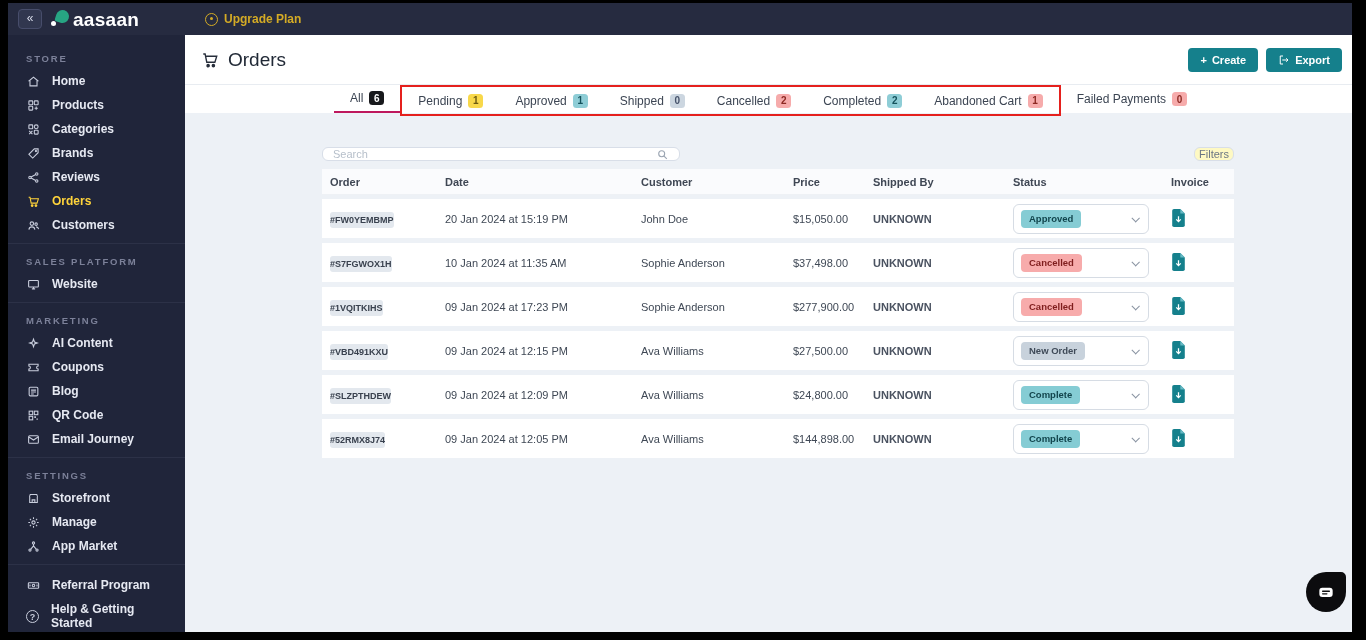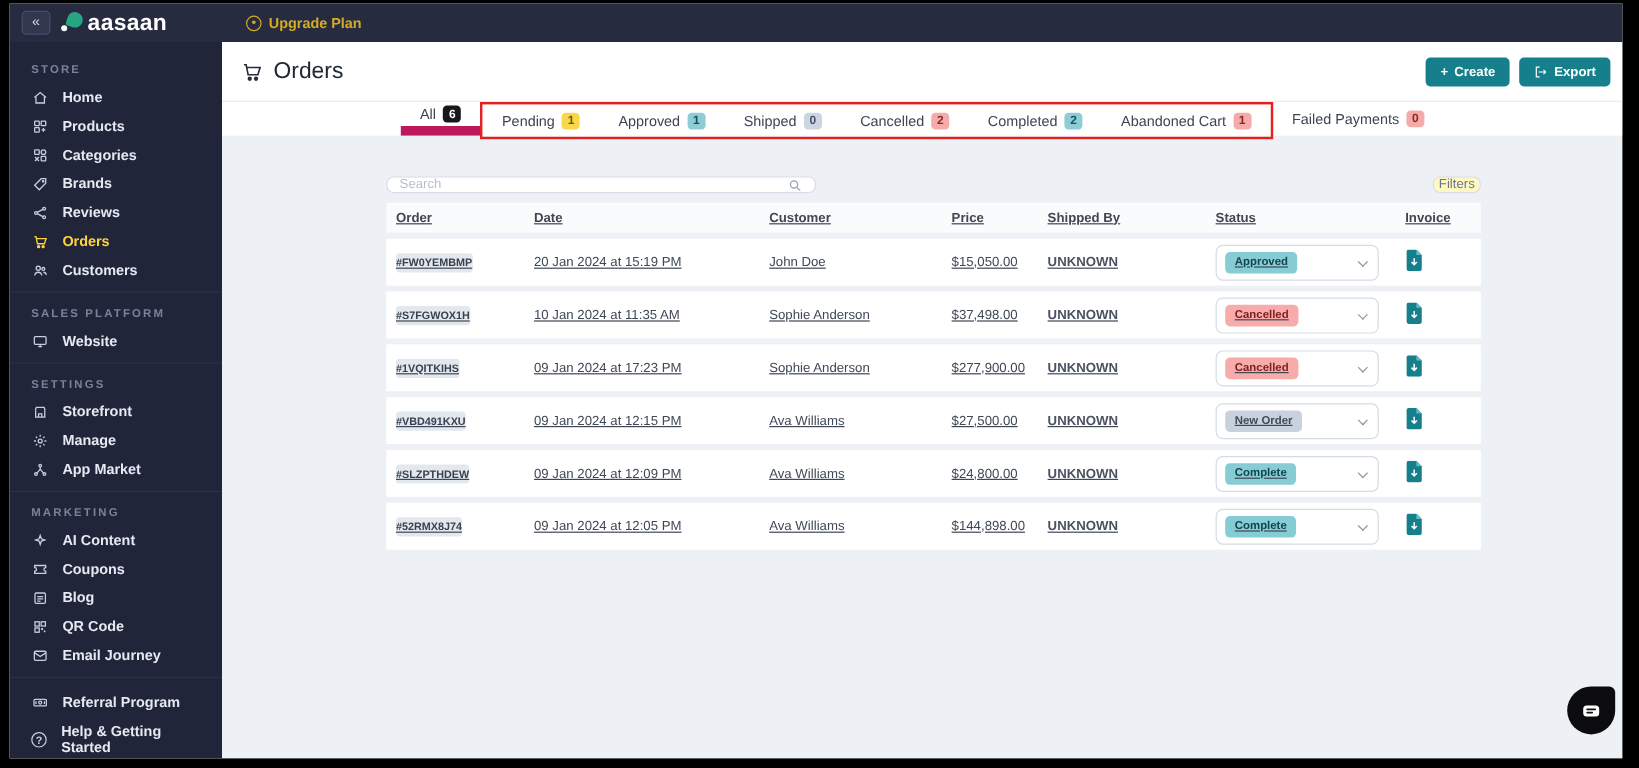--- a/index.html
+++ b/index.html
@@ -51,41 +51,41 @@
 
   
   .main { flex:1; display:flex; flex-direction:column; min-width:0; position:relative; }
   .page-head { background:#fff; flex:0 0 78px; }
   .title-row { height:50px; display:flex; align-items:center; padding:0 10px 0 16px; border-bottom:1px solid #e8ecf1; }
   .page-title { display:flex; align-items:center; gap:9px; color:#212936; font-size:19px; }
   .head-btns { margin-left:auto; display:flex; gap:8px; }
   .head-btns .btn-teal { display:flex; align-items:center; gap:5px; padding:6px 12px; border-radius:4px; }
   .tabs-row { height:28px; display:flex; justify-content:center; align-items:stretch; font-size:12px; color:#3c4553; }
   .tab { display:flex; align-items:center; gap:6px; padding:0 16px; cursor:pointer; white-space:nowrap; }
-  .tab.active { border-bottom:8px solid #be185d; }
+  .tab.active { border-bottom:2px solid #be185d; }
   .badge { min-width:15px; height:14px; border-radius:3.5px; font-size:10px; font-weight:bold;
     display:inline-flex; align-items:center; justify-content:center; padding:0 3px; }
   .badge.black { background:#17181c; color:#fff; }
   .badge.yellow { background:#f8d84a; color:#6b5a10; }
   .badge.teal { background:#8ecdd6; color:#14525c; }
   .badge.grey { background:#ccd6e0; color:#47536b; }
   .badge.pink { background:#f6abab; color:#8c2822; }
   .hl-box { display:flex; align-items:stretch; border:2px solid #e5201d; margin-bottom:-3px; }
 
   
   .content { flex:1; padding:34px 0 0 137px; }
   .tablewrap { width:912px; }
   .search-row { display:flex; align-items:center; margin-bottom:8px; }
   .search-box { width:358px; height:14px; background:#fff; border:1px solid #d8dee8; border-radius:6px;
     display:flex; align-items:center; padding:0 10px; }
   .search-box input { border:none; outline:none; flex:1; font-size:11px; color:#3f4855; font-family:inherit; background:transparent; }
   .search-box input::placeholder { color:#b6bfca; }
   .filters-btn { margin-left:auto; height:14px; background:#fef9c3; border:1px solid #d8dee8; border-radius:6px;
     color:#6b7684; font-size:11px; padding:0 4px; cursor:pointer; font-family:inherit; }
-  .grid { display:grid; grid-template-columns:115px 196px 152px 80px 140px 158px 71px; align-items:center; padding-left:8px;text-decoration:underline; }
+  .grid { display:grid; grid-template-columns:115px 196px 152px 80px 140px 158px 71px; align-items:center; padding-left:8px; }
   .thead { height:26px; background:#fafbfd; border-bottom:1px solid #eef1f5; font-size:11px; font-weight:bold;
     color:#3f4754; margin-bottom:4px; }
   .trow { background:#fff; height:39px; margin-bottom:5px; font-size:11px; color:#3f4855; }
   .chip { background:#e3e8ee; color:#39414e; font-size:9px; font-weight:bold; padding:3px 0; border-radius:3px; cursor:pointer; }
   .unknown { font-weight:bold; color:#4a5260; }
   .status-select { width:136px; height:30px; background:#fff; border:1px solid #d6dce4; border-radius:6px;
     display:flex; align-items:center; padding:0 10px 0 7px; cursor:pointer; }
   .status-select .chev { margin-left:auto; }
   .pill { font-size:9.5px; font-weight:bold; padding:3.5px 8px; border-radius:4px; }
   .pill.teal { background:#85ccd4; color:#12454d; }
@@ -204,20 +204,68 @@
           <span class="ic">
               <svg width="13" height="13" viewBox="0 0 24 24" fill="none" stroke="currentColor" stroke-width="2">
                 <rect x="3" y="4.5" width="18" height="12" rx="1.5"></rect>
                 <path d="M9 20h6M12 16.5V20"></path>
               </svg>
             </span>
           <span>Website</span>
         </div>
       </div>
       <div class="sec">
+        <div class="sec-title">MARKETING</div>
+        <div class="s-item">
+          <span class="ic">
+              <svg width="13" height="13" viewBox="0 0 24 24" fill="none" stroke="currentColor" stroke-width="2">
+                <path d="M12 4l1.8 5.2L19 11l-5.2 1.8L12 18l-1.8-5.2L5 11l5.2-1.8z"></path>
+              </svg>
+            </span>
+          <span>AI Content</span>
+        </div>
+        <div class="s-item">
+          <span class="ic">
+              <svg width="13" height="13" viewBox="0 0 24 24" fill="none" stroke="currentColor" stroke-width="2">
+                <path d="M3.5 6h17v3.2a2.8 2.8 0 0 0 0 5.6V18h-17v-3.2a2.8 2.8 0 0 0 0-5.6z"></path>
+              </svg>
+            </span>
+          <span>Coupons</span>
+        </div>
+        <div class="s-item">
+          <span class="ic">
+              <svg width="13" height="13" viewBox="0 0 24 24" fill="none" stroke="currentColor" stroke-width="2">
+                <rect x="4" y="4" width="16" height="16" rx="2"></rect>
+                <path d="M7.5 9.5h9M7.5 13h9M7.5 16.5h5"></path>
+              </svg>
+            </span>
+          <span>Blog</span>
+        </div>
+        <div class="s-item">
+          <span class="ic">
+              <svg width="13" height="13" viewBox="0 0 24 24" fill="none" stroke="currentColor" stroke-width="2">
+                <rect x="4" y="4" width="6.5" height="6.5"></rect>
+                <rect x="13.5" y="4" width="6.5" height="6.5"></rect>
+                <rect x="4" y="13.5" width="6.5" height="6.5"></rect>
+                <path d="M13.5 13.5h3v3h-3zM17.5 17.5h2.5v2.5h-2.5z" fill="currentColor" stroke="none"></path>
+              </svg>
+            </span>
+          <span>QR Code</span>
+        </div>
+        <div class="s-item">
+          <span class="ic">
+              <svg width="13" height="13" viewBox="0 0 24 24" fill="none" stroke="currentColor" stroke-width="2">
+                <rect x="3" y="5" width="18" height="14" rx="2"></rect>
+                <path d="M3.5 7.5L12 13l8.5-5.5"></path>
+              </svg>
+            </span>
+          <span>Email Journey</span>
+        </div>
+      </div>
+      <div class="sec">
         <div class="sec-title">SETTINGS</div>
         <div class="s-item">
           <span class="ic">
               <svg width="13" height="13" viewBox="0 0 24 24" fill="none" stroke="currentColor" stroke-width="2">
                 <path d="M4.5 9L6 4.5h12L19.5 9"></path>
                 <path d="M5 9v10.5h14V9"></path>
                 <path d="M9.5 19.5v-5h5v5"></path>
               </svg>
             </span>
           <span>Storefront</span>
@@ -234,68 +282,20 @@
         <div class="s-item">
           <span class="ic">
               <svg width="13" height="13" viewBox="0 0 24 24" fill="none" stroke="currentColor" stroke-width="2">
                 <circle cx="12" cy="5.5" r="2"></circle>
                 <circle cx="5.5" cy="18.5" r="2"></circle>
                 <circle cx="18.5" cy="18.5" r="2"></circle>
                 <path d="M12 7.5V11M12 11l-5 6M12 11l5 6"></path>
               </svg>
             </span>
           <span>App Market</span>
-        </div>
-      </div>
-      <div class="sec">
-        <div class="sec-title">MARKETING</div>
-        <div class="s-item">
-          <span class="ic">
-              <svg width="13" height="13" viewBox="0 0 24 24" fill="none" stroke="currentColor" stroke-width="2">
-                <path d="M12 4l1.8 5.2L19 11l-5.2 1.8L12 18l-1.8-5.2L5 11l5.2-1.8z"></path>
-              </svg>
-            </span>
-          <span>AI Content</span>
-        </div>
-        <div class="s-item">
-          <span class="ic">
-              <svg width="13" height="13" viewBox="0 0 24 24" fill="none" stroke="currentColor" stroke-width="2">
-                <path d="M3.5 6h17v3.2a2.8 2.8 0 0 0 0 5.6V18h-17v-3.2a2.8 2.8 0 0 0 0-5.6z"></path>
-              </svg>
-            </span>
-          <span>Coupons</span>
-        </div>
-        <div class="s-item">
-          <span class="ic">
-              <svg width="13" height="13" viewBox="0 0 24 24" fill="none" stroke="currentColor" stroke-width="2">
-                <rect x="4" y="4" width="16" height="16" rx="2"></rect>
-                <path d="M7.5 9.5h9M7.5 13h9M7.5 16.5h5"></path>
-              </svg>
-            </span>
-          <span>Blog</span>
-        </div>
-        <div class="s-item">
-          <span class="ic">
-              <svg width="13" height="13" viewBox="0 0 24 24" fill="none" stroke="currentColor" stroke-width="2">
-                <rect x="4" y="4" width="6.5" height="6.5"></rect>
-                <rect x="13.5" y="4" width="6.5" height="6.5"></rect>
-                <rect x="4" y="13.5" width="6.5" height="6.5"></rect>
-                <path d="M13.5 13.5h3v3h-3zM17.5 17.5h2.5v2.5h-2.5z" fill="currentColor" stroke="none"></path>
-              </svg>
-            </span>
-          <span>QR Code</span>
-        </div>
-        <div class="s-item">
-          <span class="ic">
-              <svg width="13" height="13" viewBox="0 0 24 24" fill="none" stroke="currentColor" stroke-width="2">
-                <rect x="3" y="5" width="18" height="14" rx="2"></rect>
-                <path d="M3.5 7.5L12 13l8.5-5.5"></path>
-              </svg>
-            </span>
-          <span>Email Journey</span>
         </div>
       </div>
       <div class="side-footer">
         <div class="s-item">
           <span class="ic">
               <svg width="13" height="13" viewBox="0 0 24 24" fill="none" stroke="currentColor" stroke-width="2">
                 <rect x="2.5" y="7" width="19" height="10" rx="1.5"></rect>
                 <circle cx="12" cy="12" r="2.3"></circle>
                 <path d="M5.5 10v4M18.5 10v4"></path>
               </svg>

